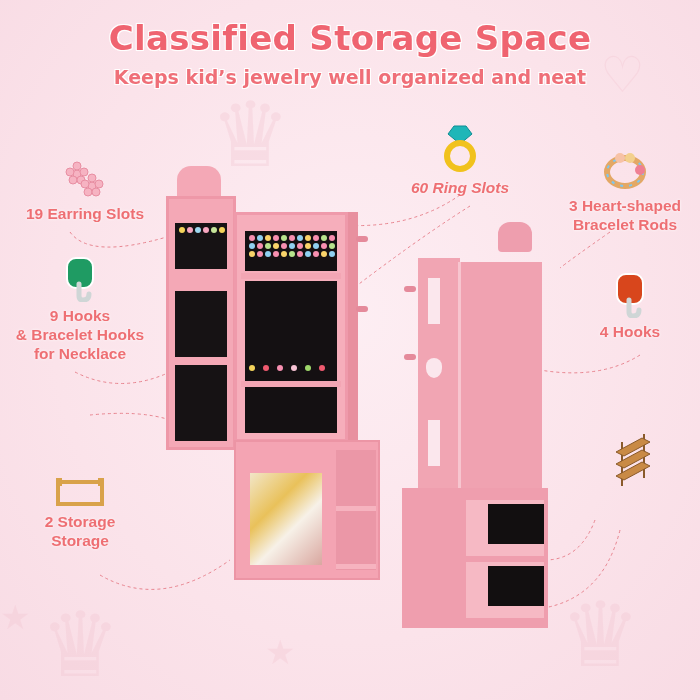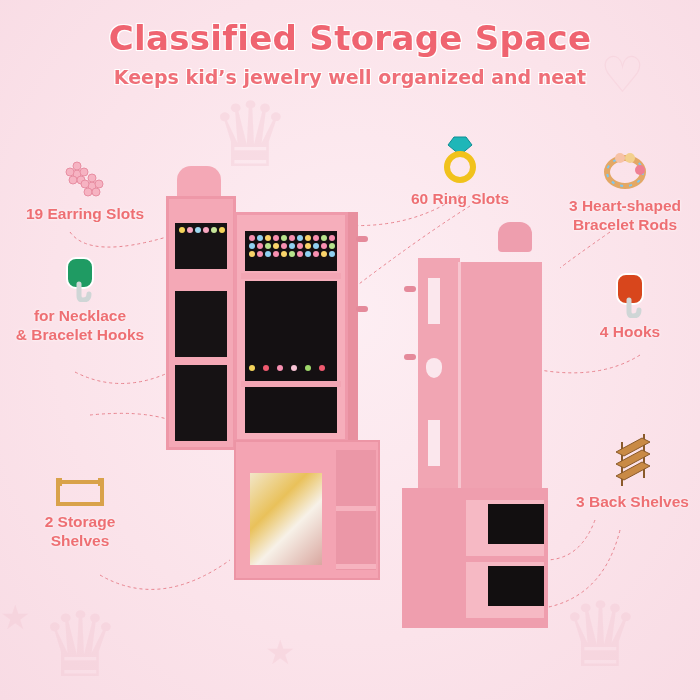--- a/index.html
+++ b/index.html
@@ -101,35 +101,36 @@
     </g>
   </svg>
   <div class="label">19 Earring Slots</div>
 </div>
 
 <div class="callout" style="left:0px;top:256px;width:160px;">
   <svg class="icon" width="30" height="46" viewBox="0 0 30 46">
     <rect x="2" y="2" width="26" height="30" rx="9" fill="#1f9b63" stroke="#fff" stroke-width="2"></rect>
     <path d="M14 28 L14 40 Q14 44 18 44 Q24 44 24 38" fill="none" stroke="#cfd6d6" stroke-width="5" stroke-linecap="round"></path>
   </svg>
+  <div class="label">9 Hooks</div>
+  <div class="label">&amp; Bracelet Hooks</div>
   <div class="label">for Necklace</div>
-  <div class="label">&amp; Bracelet Hooks</div>
 </div>
 
 <div class="callout" style="left:10px;top:476px;width:140px;">
   <svg class="icon" width="50" height="32" viewBox="0 0 50 32">
     <rect x="3" y="6" width="44" height="22" fill="none" stroke="#d9a24a" stroke-width="4"></rect>
     <rect x="1" y="2" width="6" height="8" fill="#d9a24a"></rect>
       <rect x="43" y="2" width="6" height="8" fill="#d9a24a"></rect>
   </svg>
   <div class="label">2 Storage</div>
-  <div class="label">Shelves</div>
-</div>
-
-<div class="callout" style="left:395px;top:135px;width:130px;">
+  <div class="label">Storage</div>
+</div>
+
+<div class="callout" style="left:395px;top:124px;width:130px;font-style:italic;">
   <svg class="icon" width="40" height="50" viewBox="0 0 40 50">
     <polygon points="8,10 14,2 26,2 32,10 20,20" fill="#1fb6b8" stroke="#0d8d93" stroke-width="1"></polygon>
     <circle cx="20" cy="32" r="13" fill="none" stroke="#f1c21c" stroke-width="6"></circle>
   </svg>
   <div class="label">60 Ring Slots</div>
 </div>
 
 <div class="callout" style="left:550px;top:148px;width:150px;">
   <svg class="icon" width="50" height="44" viewBox="0 0 50 44">
     <ellipse cx="25" cy="24" rx="18" ry="14" fill="none" stroke="#e3a865" stroke-width="6"></ellipse>
@@ -153,21 +154,20 @@
 <div class="callout" style="left:565px;top:432px;width:135px;">
   <svg class="icon" width="42" height="56" viewBox="0 0 42 56">
     <line x1="10" y1="54" x2="10" y2="10" stroke="#8a5a2a" stroke-width="2"></line>
     <line x1="32" y1="46" x2="32" y2="2" stroke="#8a5a2a" stroke-width="2"></line>
     <g fill="#c98a45" stroke="#8a5a2a" stroke-width="1">
       <polygon points="4,20 30,6 38,10 12,24"></polygon>
       <polygon points="4,32 30,18 38,22 12,36"></polygon>
       <polygon points="4,44 30,30 38,34 12,48"></polygon>
     </g>
   </svg>
-  <div class="label">3 Back Shelves</div>
 </div>
 
 <div class="cab">
   <div class="door-crown"></div>
   <div class="door">
     <div class="panel" style="top:24px;height:46px;"></div>
     <div class="panel" style="top:92px;height:66px;"></div>
     <div class="panel" style="top:166px;height:76px;"></div>
     <div class="dots" style="left:10px;top:28px;grid-template-columns:repeat(6,6px);">
       <span style="background:#f3d35b"></span>

